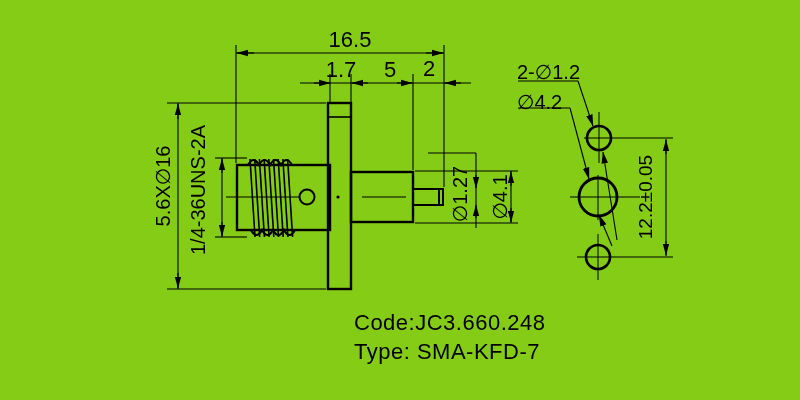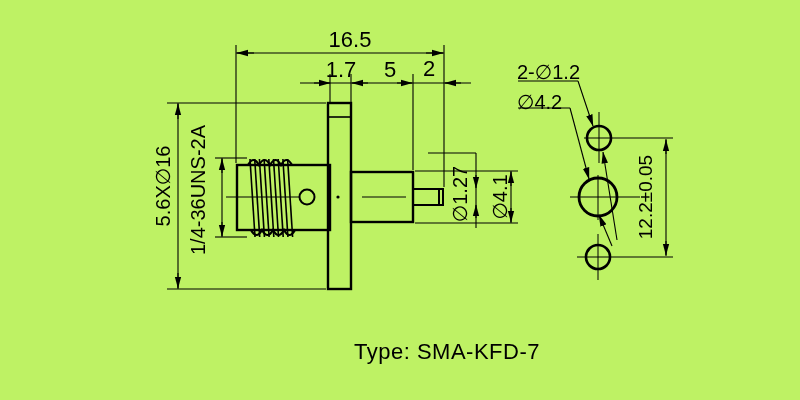--- a/index.html
+++ b/index.html
@@ -1,17 +1,17 @@
 <!DOCTYPE html>
 <html><head>
 <meta charset="utf-8">
 <style>
   html,body{margin:0;padding:0;background:#fff;}
   #stage{
-    position:relative;width:800px;height:400px;background:#bef264;
+    position:relative;width:800px;height:400px;background:#84cc16;
     font-family:"Liberation Sans", sans-serif;color:#000;overflow:hidden;
   }
   #linework{position:absolute;left:0;top:0;}
   .lbl{position:absolute;white-space:nowrap;color:#000;}
   .hlabel{transform:translate(-50%,-50%);}
   .vlabel{transform:translate(-50%,-50%) rotate(-90deg);}
   .ltext{  }
   .f22{font-size:22px;}
   .f20{font-size:20px;}
   .f19{font-size:19px;}
@@ -141,15 +141,16 @@
   <div class="lbl vlabel f20" style="left:163px;top:186px;">5.6X∅16</div>
   <div class="lbl vlabel f20" style="left:198px;top:190px;">1/4-36UNS-2A</div>
 
   <div class="lbl vlabel f20" style="left:460px;top:194px;">∅1.27</div>
   <div class="lbl vlabel f20" style="left:500px;top:197px;">∅4.1</div>
 
   <div class="lbl ltext f20" style="left:517px;top:60px;">2-∅1.2</div>
   <div class="lbl ltext f20" style="left:517px;top:90px;">∅4.2</div>
   <div class="lbl vlabel f19" style="left:646px;top:197px;">12.2±0.05</div>
 
+  <div class="lbl ltext f22 footer-line" style="left:354px;top:310px;">Code:JC3.660.248</div>
   <div class="lbl ltext f22 footer-line" style="left:354px;top:339px;">Type: SMA-KFD-7</div>
 
 </div>
 
 </body></html>

